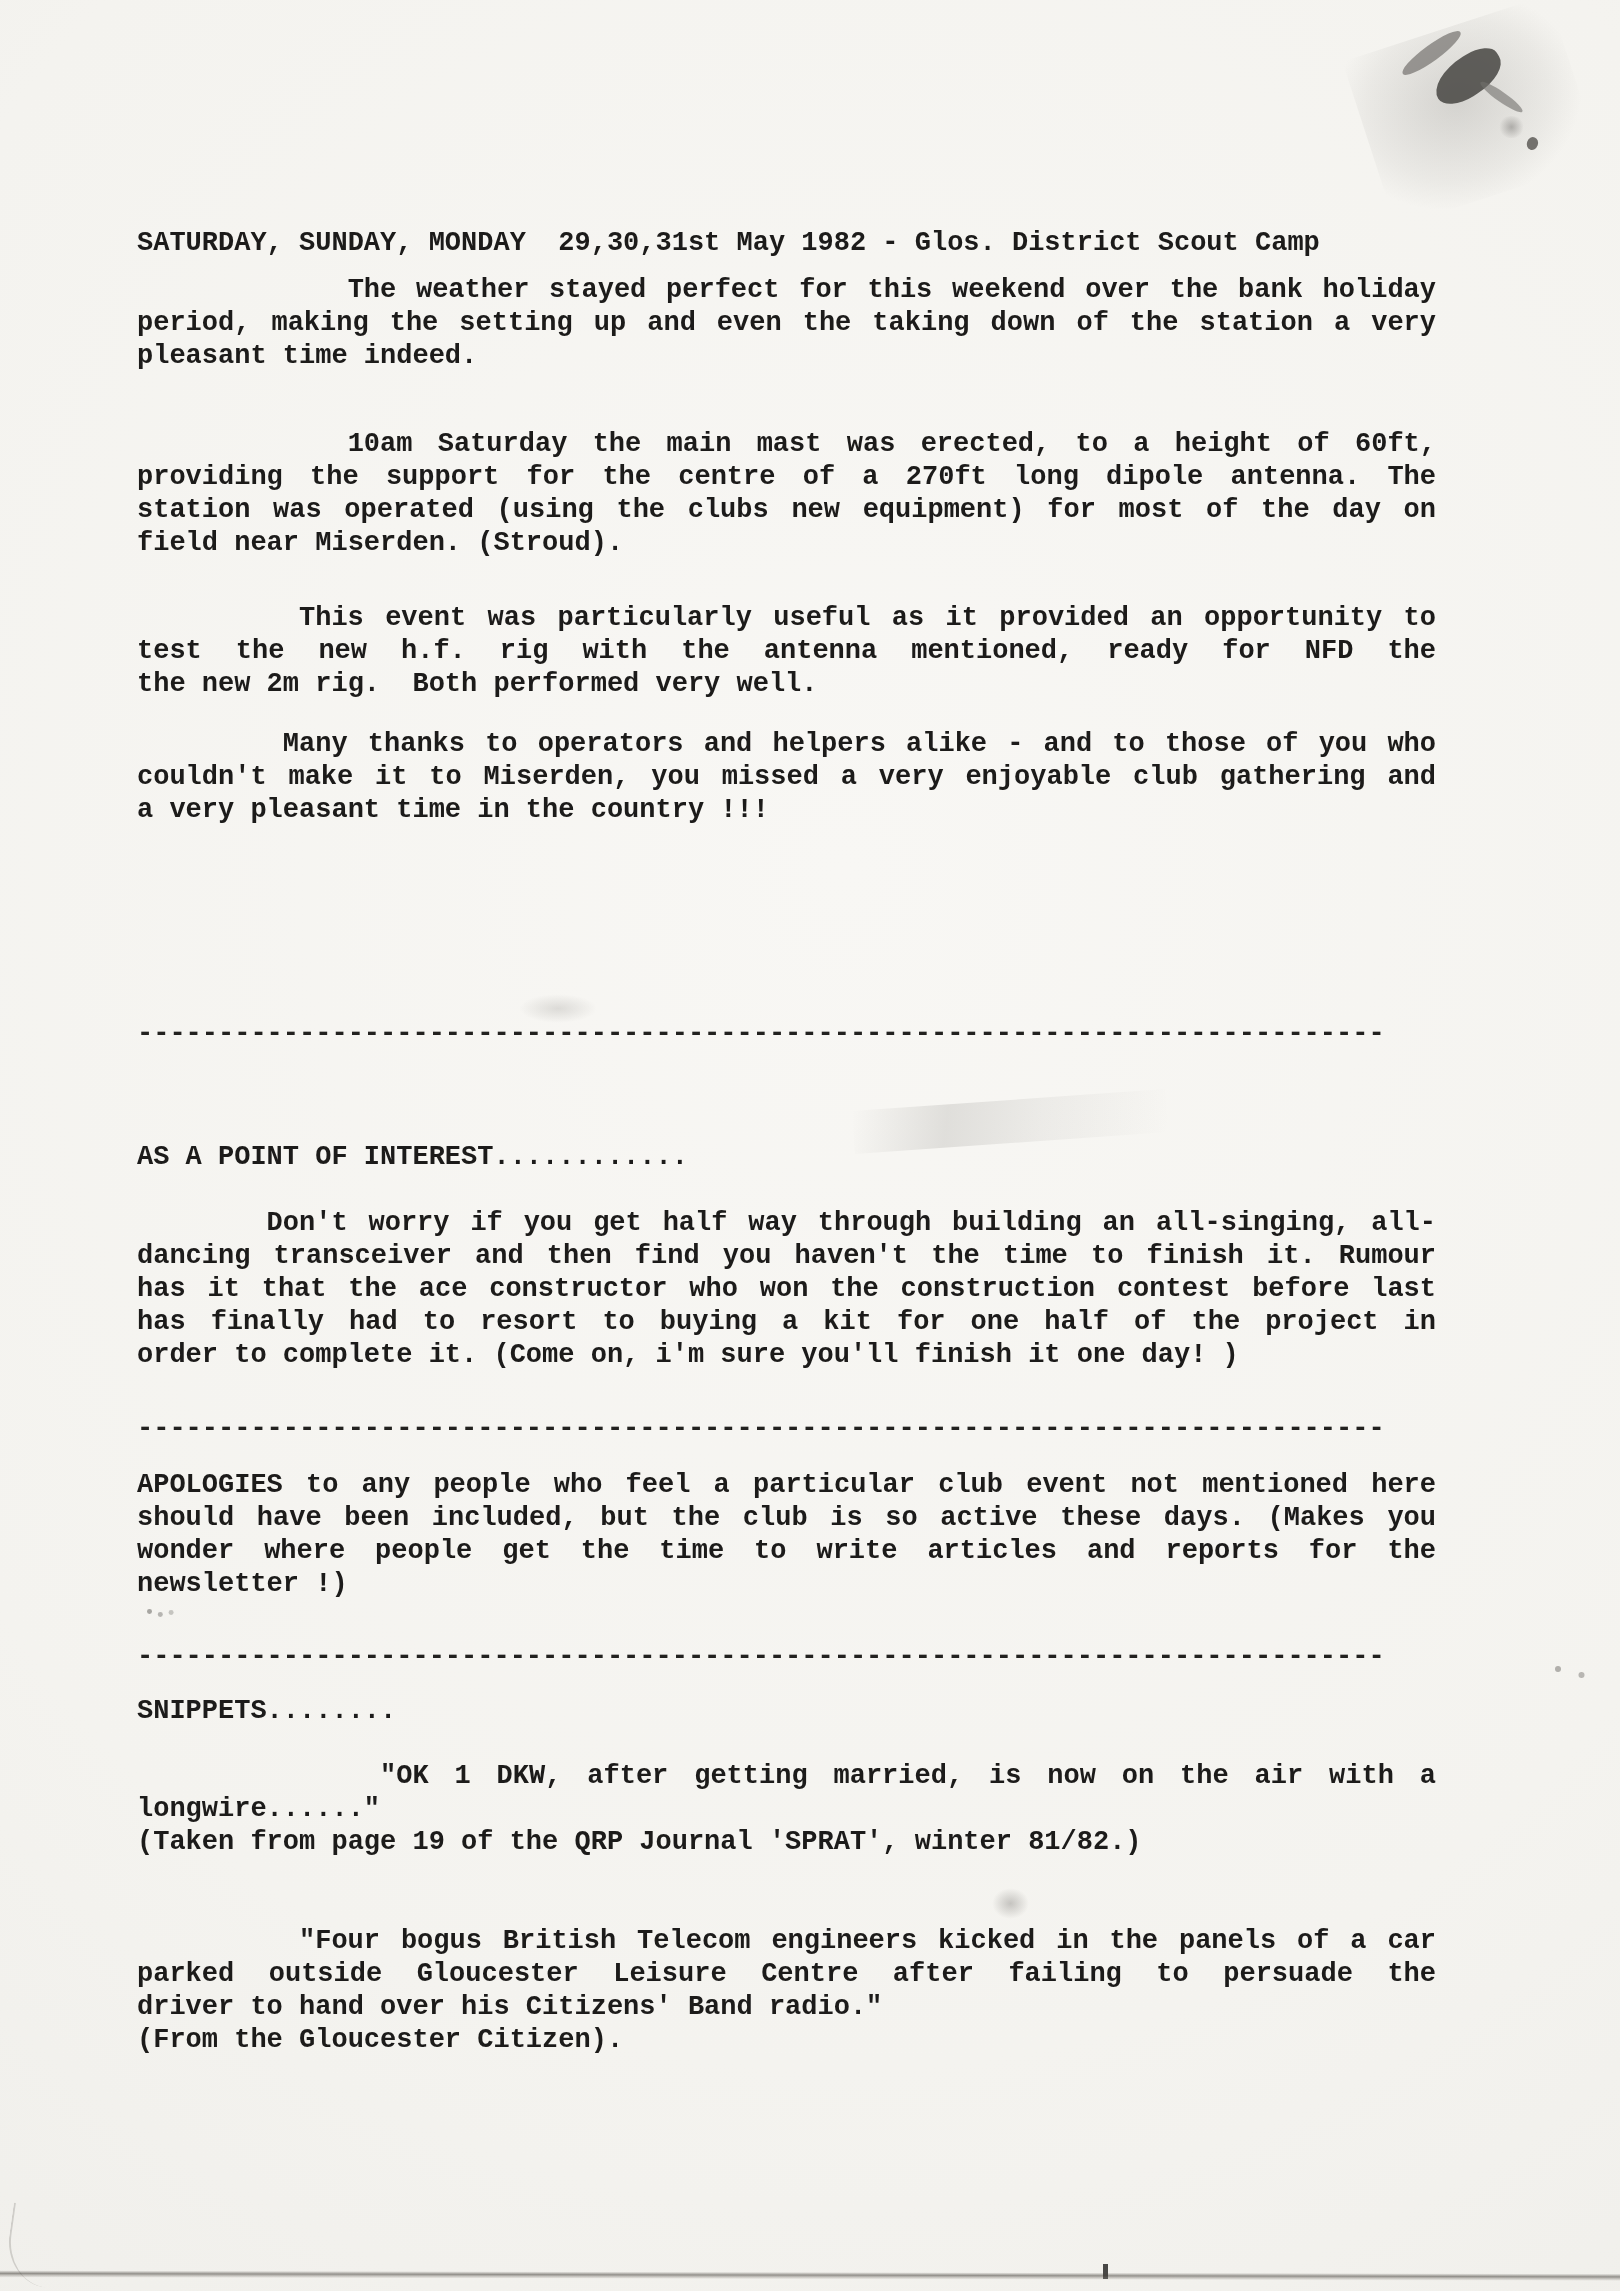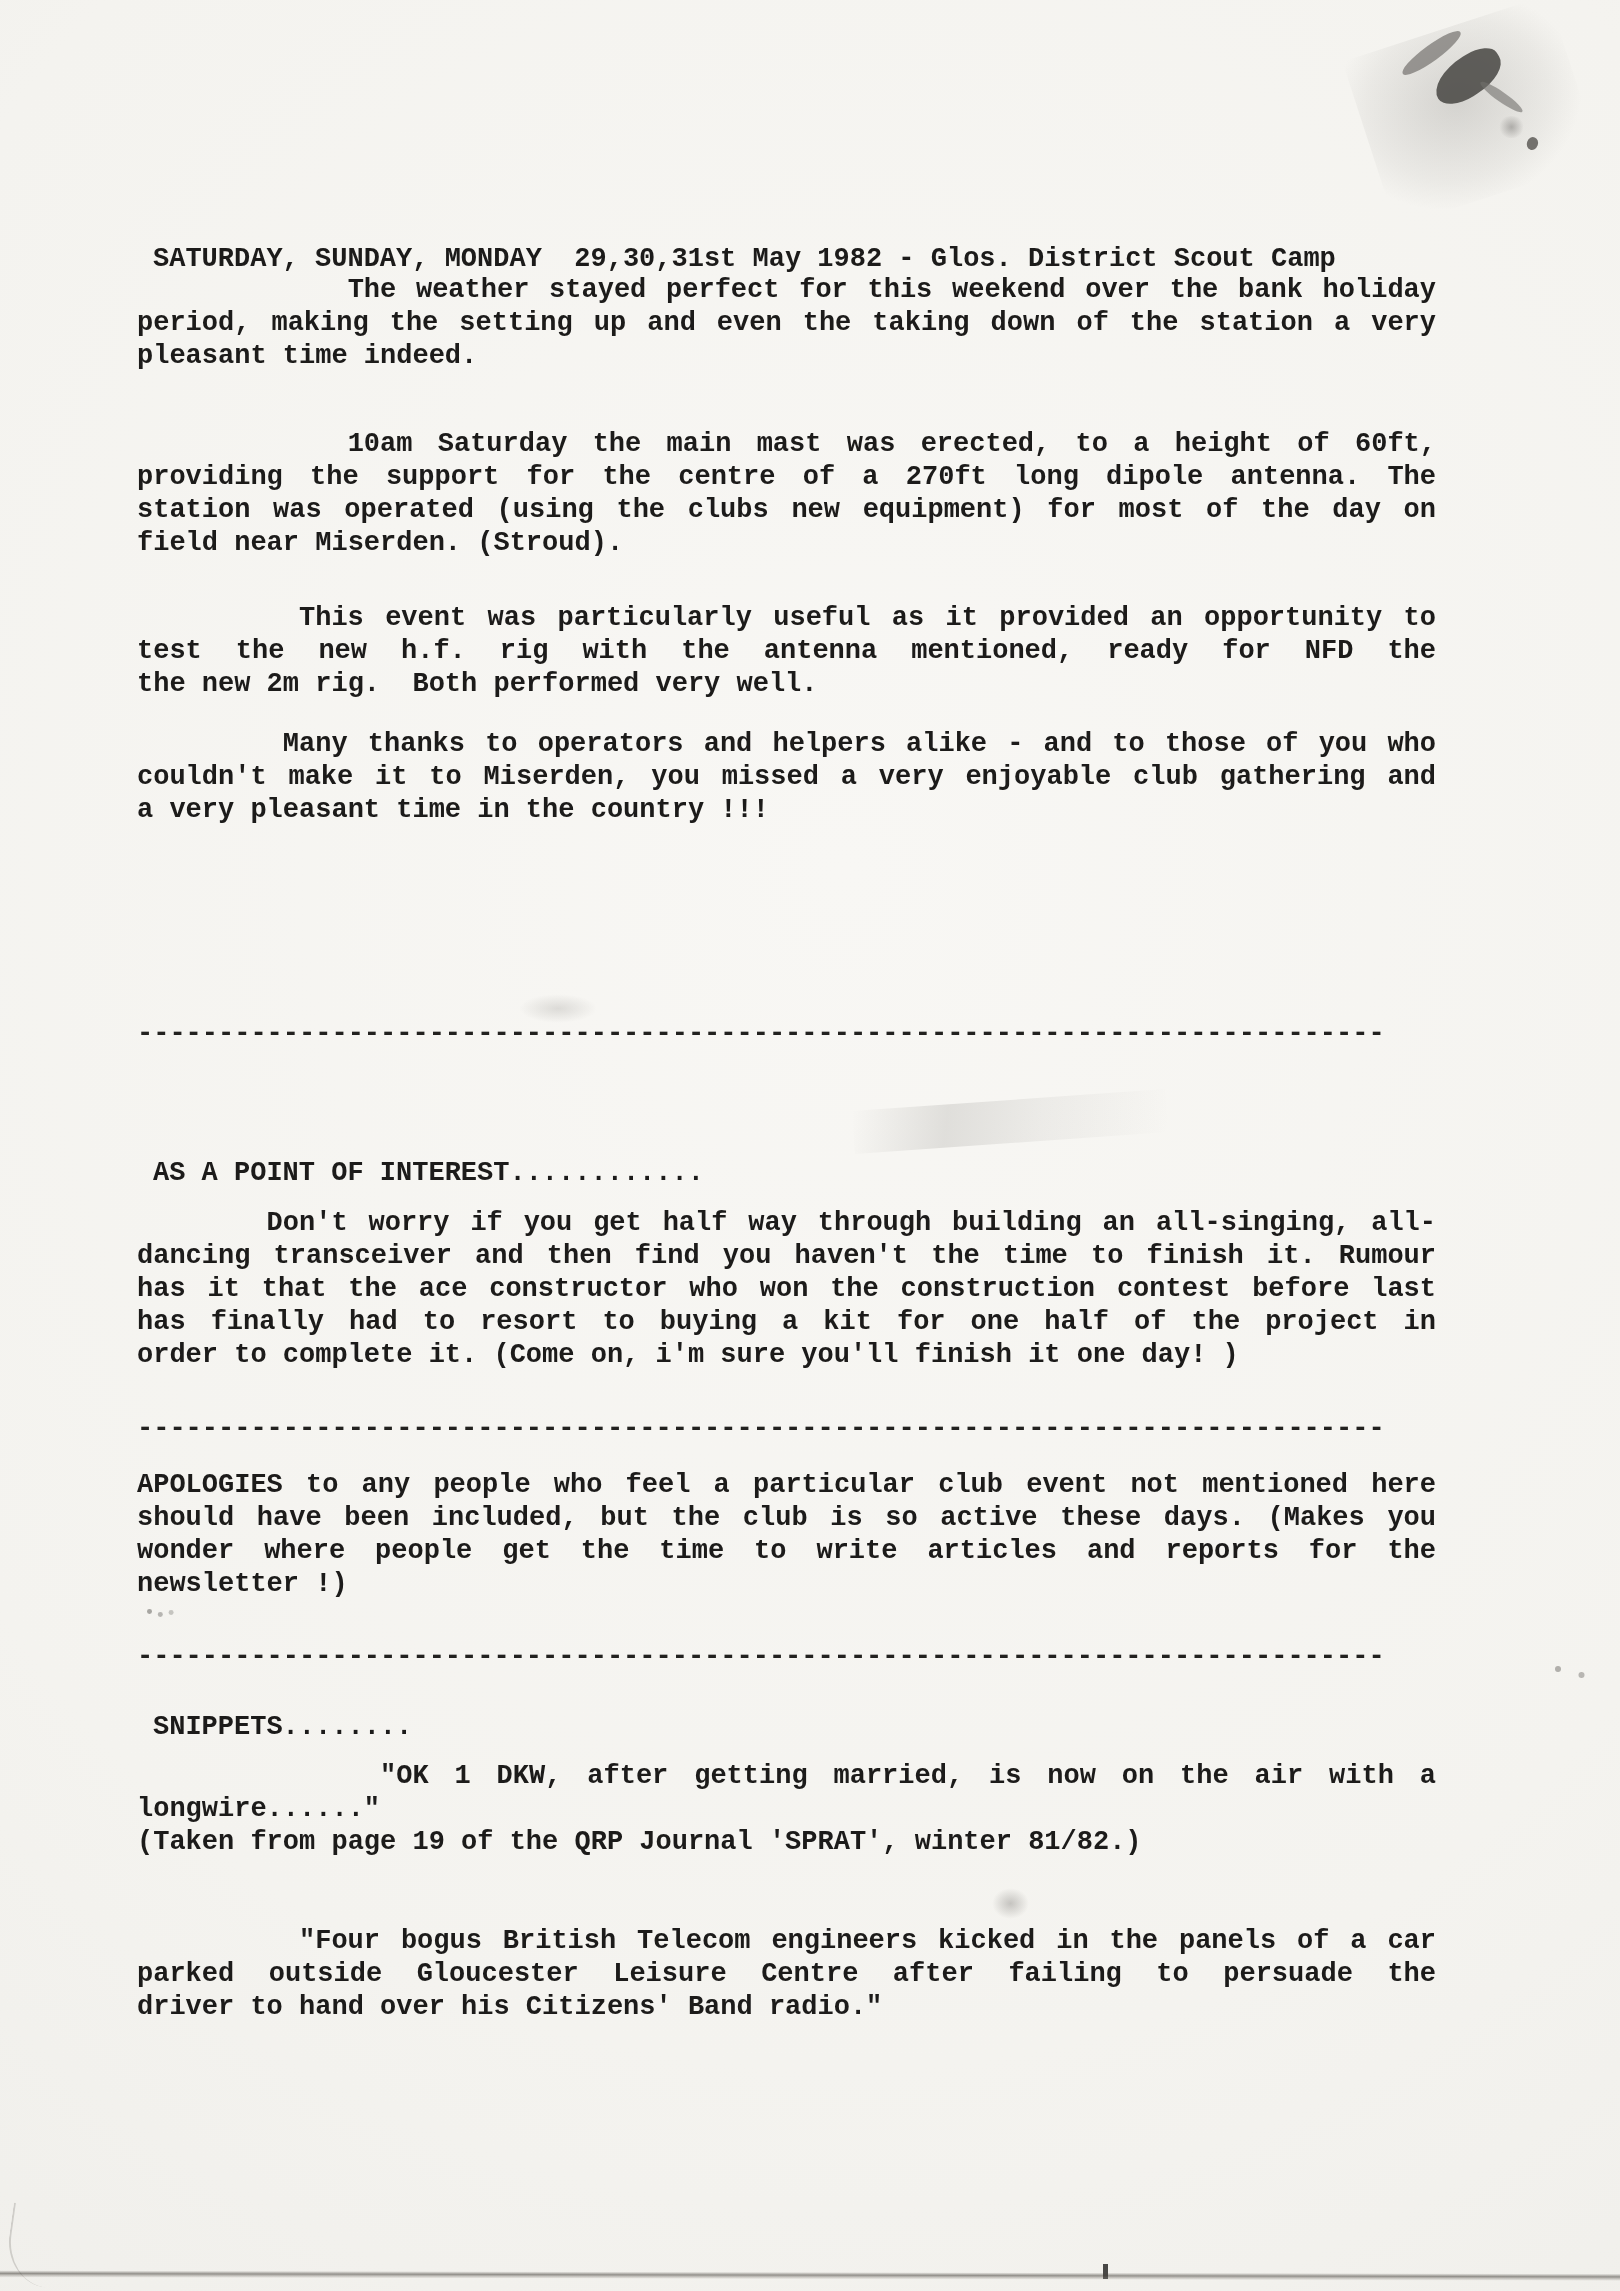--- a/index.html
+++ b/index.html
@@ -8,21 +8,21 @@
     width:1620px;height:2292px;
     background:radial-gradient(120% 95% at 52% 38%, #f8f7f4 0%, #f4f3ef 55%, #edece8 100%);
     overflow:hidden;
     font-family:"Liberation Mono","DejaVu Sans Mono",monospace;
     font-weight:700;
     color:#1c1b1a;
   }
   .block{position:absolute;left:137px;width:1299px;box-sizing:border-box;}
   .tl{line-height:33px;font-size:27px;white-space:pre-wrap;text-align:left;}
   .j{white-space:normal;text-align:justify;text-align-last:justify;}
-  .hd{line-height:33px;font-size:27px;white-space:pre;margin:16px;font-weight:700;}
+  .hd{line-height:33px;font-size:27px;white-space:pre;margin:0;font-weight:700;}
   .i8{padding-left:8ch;} .i9{padding-left:9ch;} .i10{padding-left:10ch;font-family:Liberation Mono, monospace;}
   .i13{padding-left:13ch;} .i15{padding-left:15ch;}
   .divider{line-height:33px;font-size:27px;white-space:pre;letter-spacing:0;color:#22211f;}
 
   
   .halo{position:absolute;left:1364px;top:23.5px;width:216px;height:174px;
     background:radial-gradient(ellipse at 45% 42%, rgba(128,126,122,0.28), rgba(158,156,152,0.12) 55%, transparent 75%);
     transform:rotate(-18deg);}
   .b1{position:absolute;left:1431px;top:57px;width:74px;height:39px;background:#474542;
     border-radius:62% 40% 55% 45%;transform:rotate(-32deg);opacity:.85;}
@@ -129,20 +129,21 @@
   <div class="block" style="top:1760px">
     <div class="tl j i15">"OK 1 DKW, after getting married, is now on the air with a</div>
     <div class="tl">longwire......"</div>
     <div class="tl">(Taken from page 19 of the QRP Journal 'SPRAT', winter 81/82.)</div>
   </div>
 
   <div class="block" style="top:1925px">
     <div class="tl j i10">"Four bogus British Telecom engineers kicked in the panels of a car</div>
     <div class="tl j">parked outside Gloucester Leisure Centre after failing to persuade the</div>
     <div class="tl">driver to hand over his Citizens' Band radio."</div>
+    <div class="tl">(From the Gloucester Citizen).</div>
   </div>
 
   <div class="corner-arc"></div>
   <div class="edge-tick"></div>
   <div class="page-edge"></div>
 
 </div>
 
 
 </body></html>

